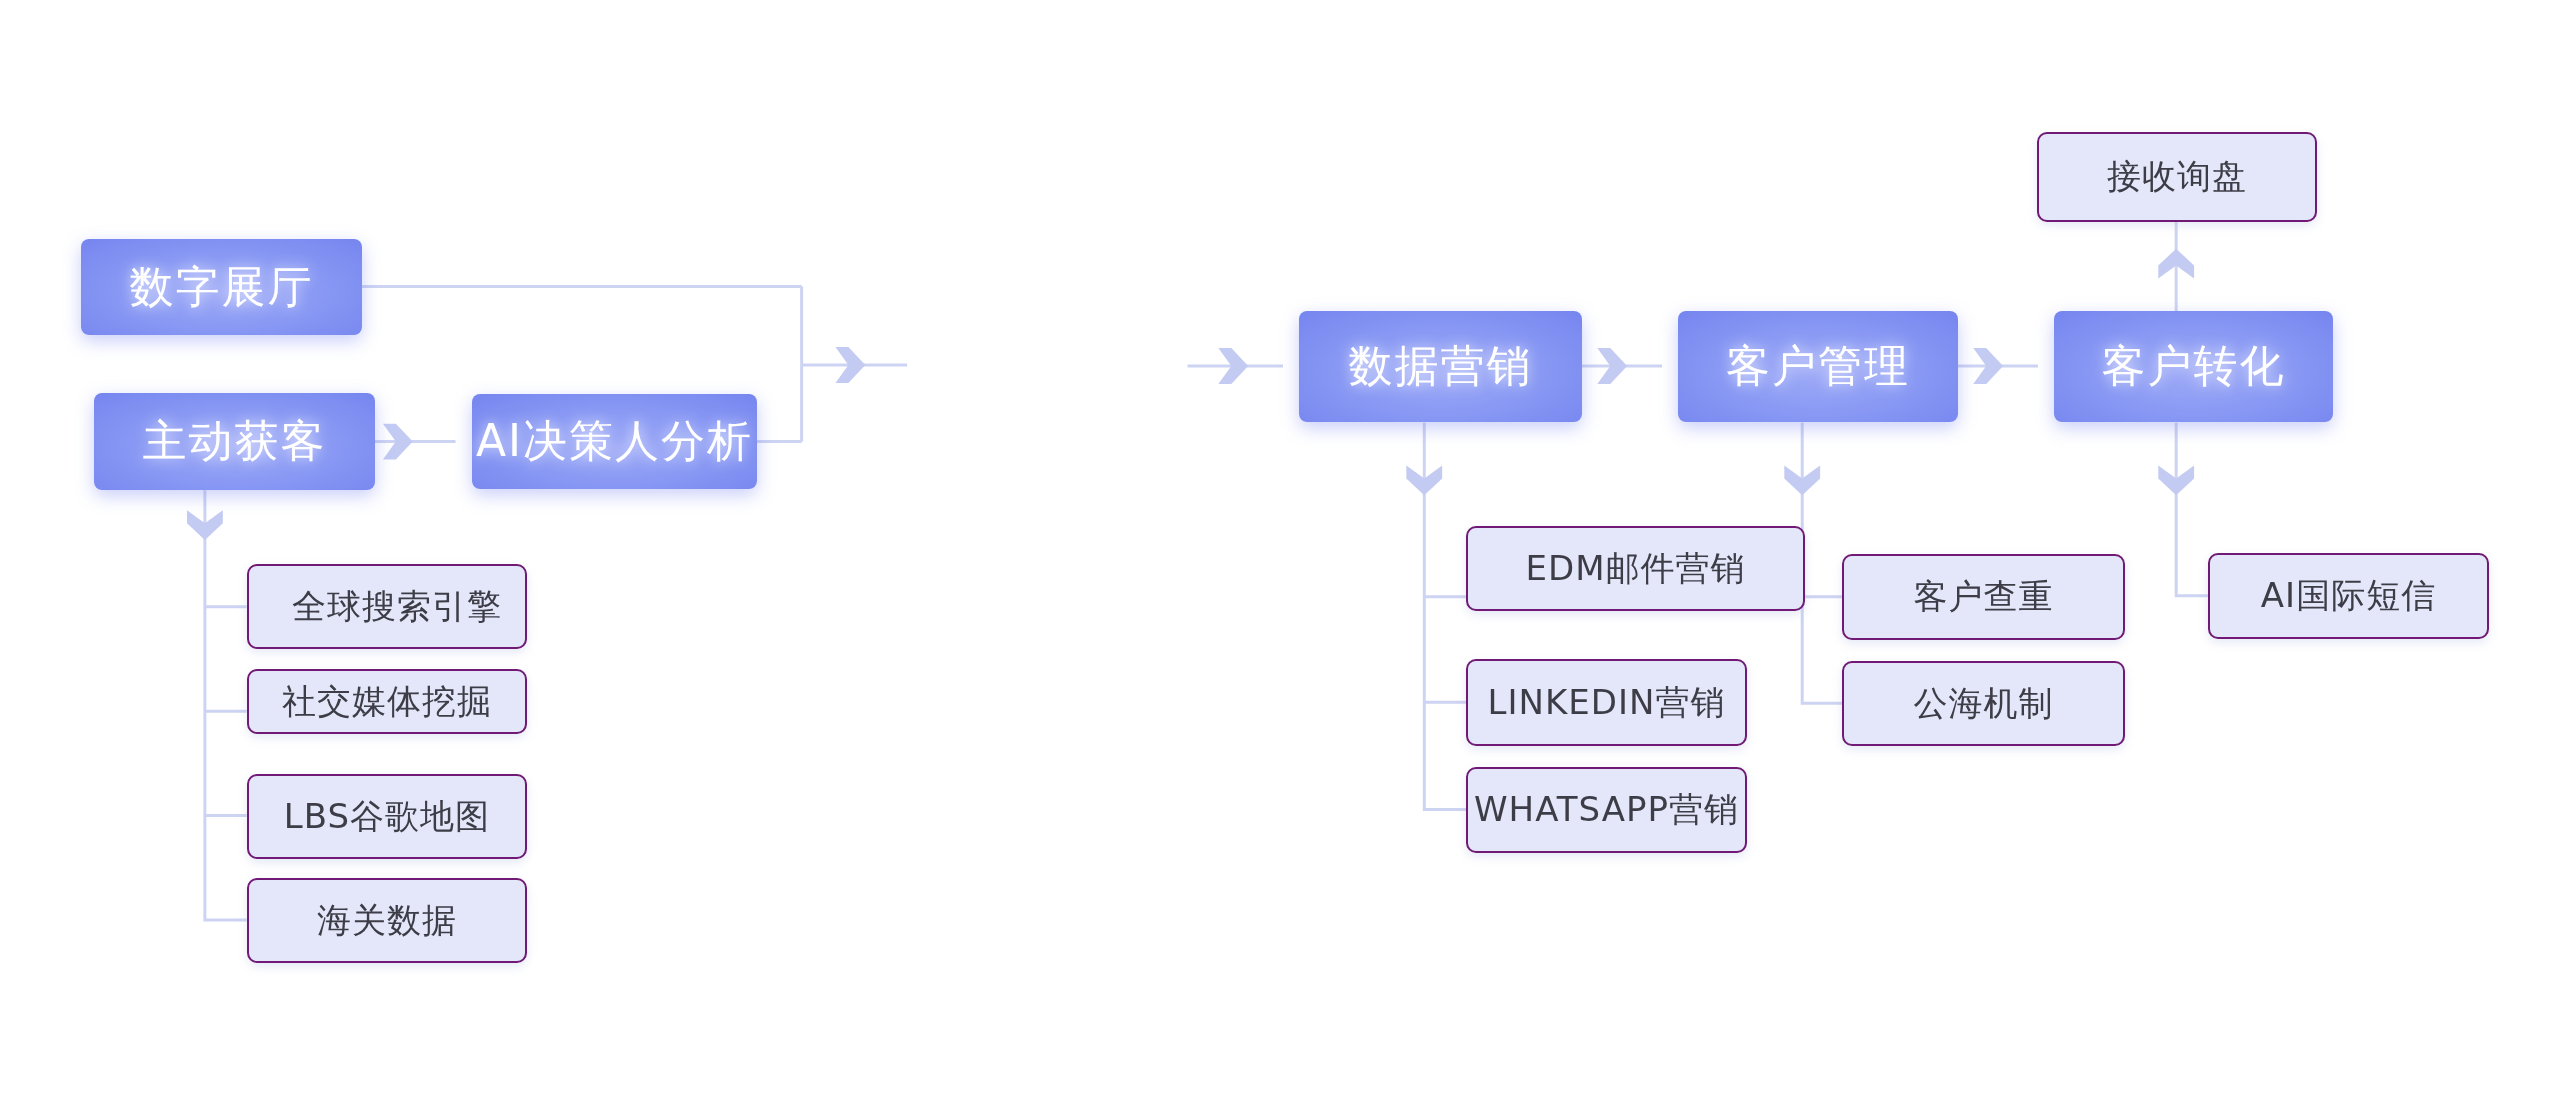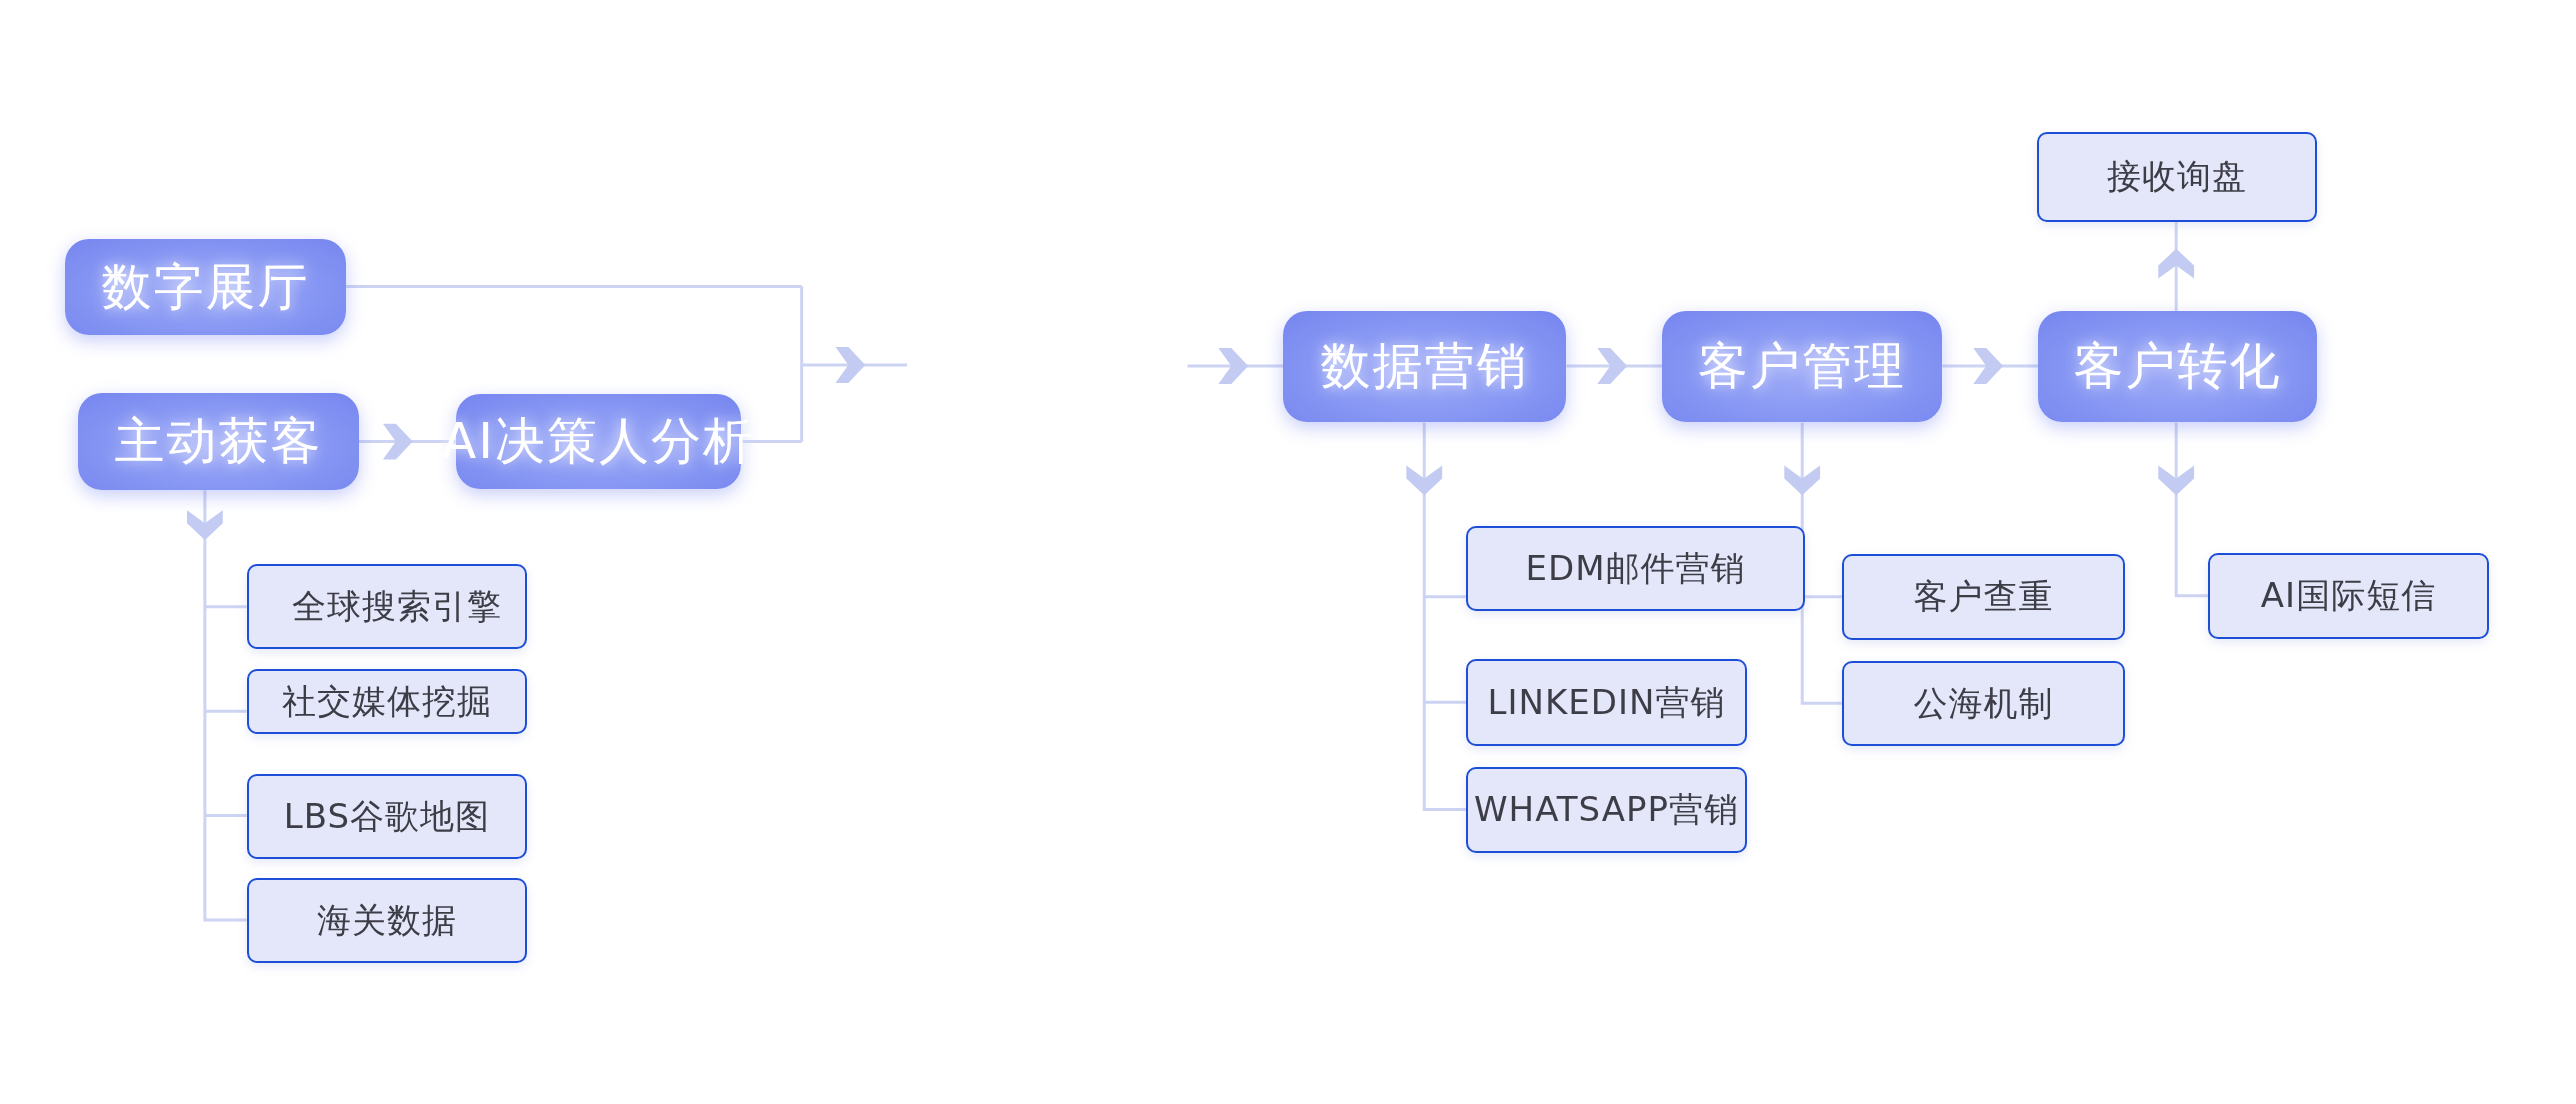--- a/index.html
+++ b/index.html
@@ -5,26 +5,27 @@
   html,body{margin:0;padding:0;background:#ffffff;}
   body{font-family:"DejaVu Sans","Liberation Sans",sans-serif;}
   .canvas{
     position:relative;width:2576px;height:1104px;background:#ffffff;overflow:hidden;
   }
   .connector-layer{position:absolute;left:0;top:0;z-index:0;}
   .node{position:absolute;display:flex;align-items:center;justify-content:center;
         box-sizing:border-box;z-index:1;white-space:nowrap;}
   .main-node{
     background:radial-gradient(ellipse at 50% 55%, #9fabf7 0%, #8a9af4 45%, #7585ef 100%);
-    border-radius:24px;color:#ffffff;font-size:50px;letter-spacing:2px;
+    border-radius:8px;color:#ffffff;font-size:44px;letter-spacing:2px;
     text-shadow:0 0 14px rgba(255,255,255,0.85);
     box-shadow:0 6px 18px rgba(120,136,240,0.40);
+    margin-left:16px;
   }
   .sub-node{
-    background:#e4e7f9;border:2px solid #1d4ed8;border-radius:10px;
+    background:#e4e7f9;border:2px solid #701a75;border-radius:10px;
     color:#3d3d47;font-size:34px;letter-spacing:1px;
     box-shadow:0 4px 10px rgba(176,184,228,0.30);
   }
 </style>
 </head>
 <body>
 
 <div class="canvas">
 
   <svg class="connector-layer" width="2576" height="1104" viewBox="0 0 2590 1110">

